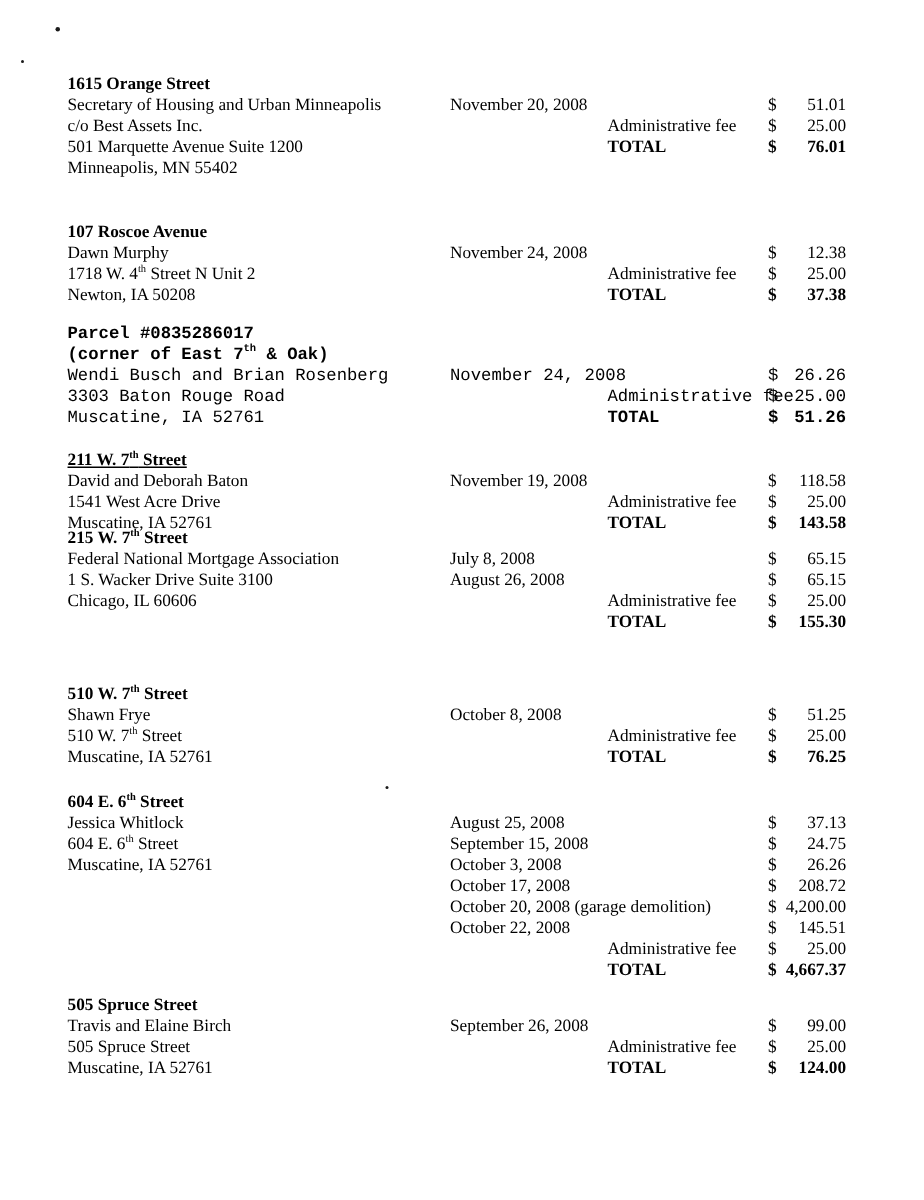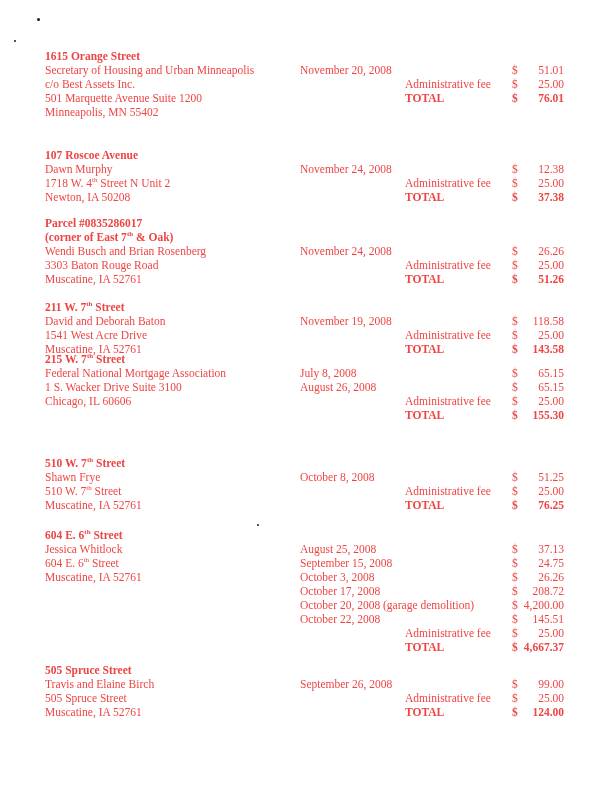--- a/index.html
+++ b/index.html
@@ -6,21 +6,21 @@
   html, body {
     width: 616px;
     background: #ffffff;
     font-family: "Liberation Serif", serif;
   }
   #page {
     position: relative;
     width: 616px;
     height: 800px;
     background: #ffffff;
-    color: #ef4444;
+    color: #000000;
     overflow: hidden;
   }
   .entry {
     position: absolute;
     left: 45px;
     width: 540px;
     font-size: 11.5px;
   }
   .line {
     position: relative;
@@ -109,21 +109,21 @@
         </div>
         <div class="line">
           <span class="cell c-left">Newton, IA 50208</span>
           <span class="cell c-label bold">TOTAL</span>
           <span class="cell c-amount bold">
             <span>$</span>
             <span>37.38</span>
           </span>
         </div>
       </section>
-      <section class="entry" style="top: 216px;">
+      <section class="entry" style="top: 216px; font-family: Liberation Mono, monospace;">
         <div class="line title">Parcel #0835286017</div>
         <div class="line title">(corner of East 7<sup>th</sup> &amp; Oak)</div>
         <div class="line">
           <span class="cell c-left">Wendi Busch and Brian Rosenberg</span>
           <span class="cell c-date">November 24, 2008</span>
           <span class="cell c-amount">
             <span>$</span>
             <span>26.26</span>
           </span>
         </div>
@@ -137,21 +137,21 @@
         </div>
         <div class="line">
           <span class="cell c-left">Muscatine, IA 52761</span>
           <span class="cell c-label bold">TOTAL</span>
           <span class="cell c-amount bold">
             <span>$</span>
             <span>51.26</span>
           </span>
         </div>
       </section>
-      <section class="entry" style="top: 300px;">
+      <section class="entry" style="top: 300px; text-decoration: underline;">
         <div class="line title">211 W. 7<sup>th</sup> Street</div>
         <div class="line">
           <span class="cell c-left">David and Deborah Baton</span>
           <span class="cell c-date">November 19, 2008</span>
           <span class="cell c-amount">
             <span>$</span>
             <span>118.58</span>
           </span>
         </div>
         <div class="line">

